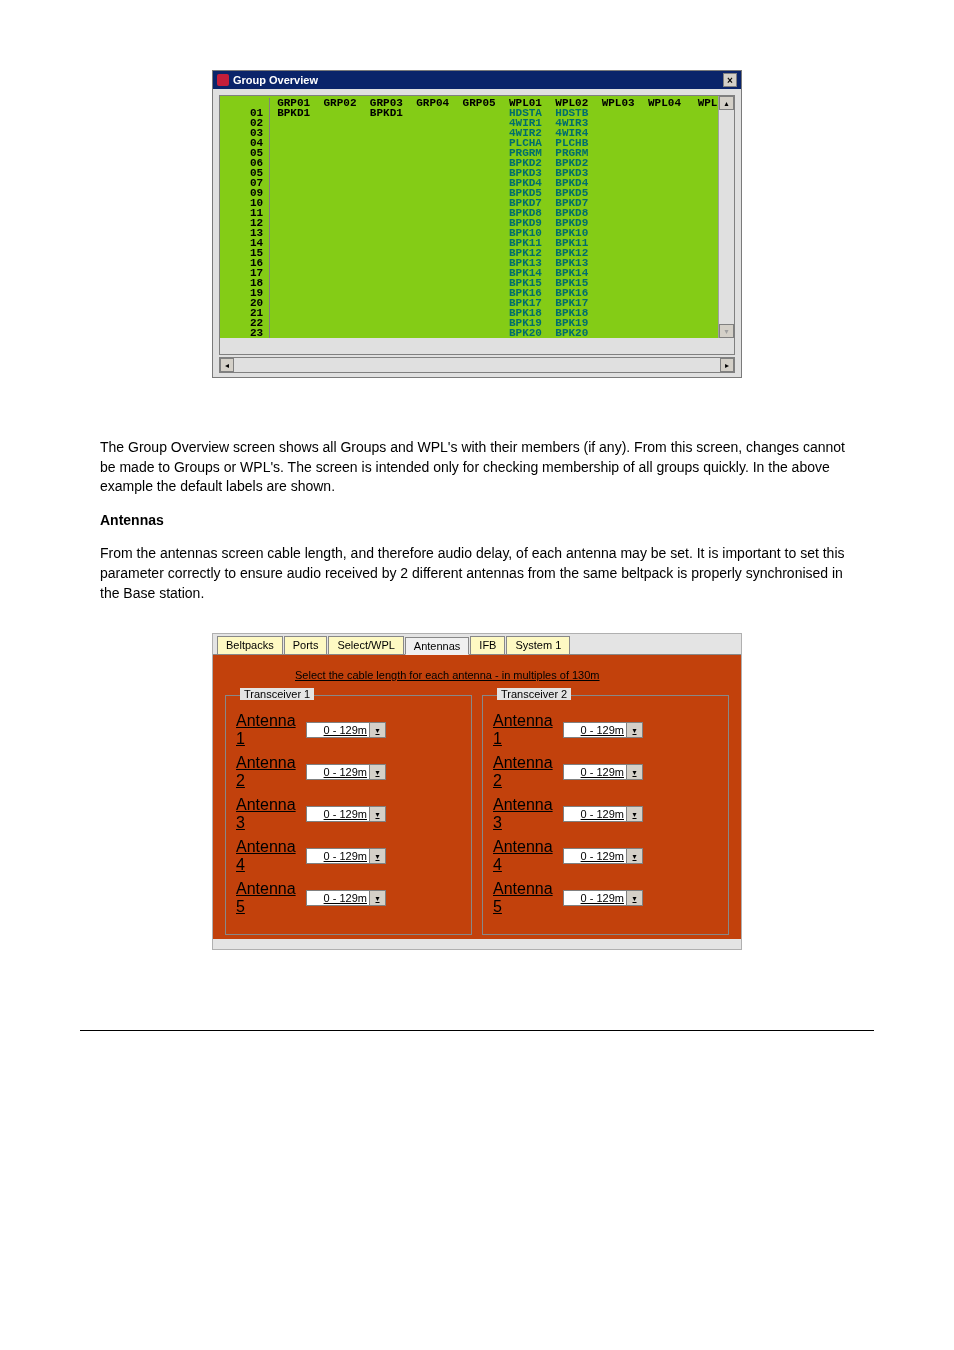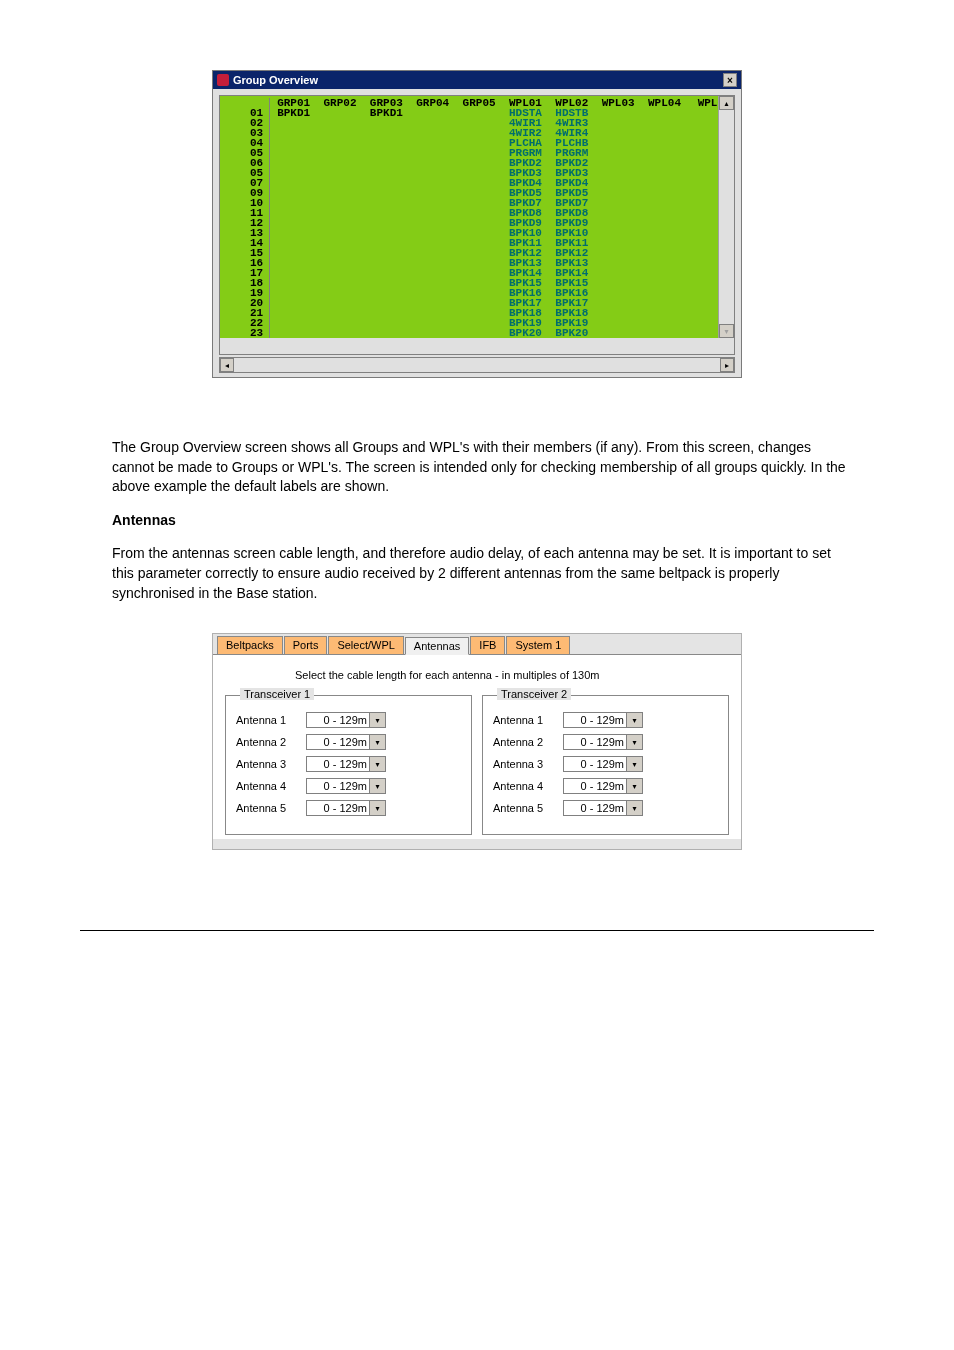--- a/index.html
+++ b/index.html
@@ -122,21 +122,21 @@
     font-size: 11px;
     cursor: pointer;
   }
   
   .bodytext {
     font-family: Arial, sans-serif;
     font-size: 14px;
     line-height: 1.4;
     margin: 0 60px 30px 60px;
   }
-  .bodytext p { margin: 0 0 14px 12px; }
+  .bodytext p { margin: 0 0 14px 0; }
   .bodytext strong { font-weight: bold; }
   
   .panel {
     width: 530px;
     margin: 10px auto 30px auto;
     background: #e4e4e4;
     border: 1px solid #b0b0b0;
     padding-bottom: 10px;
   }
   .tabs {
@@ -144,32 +144,33 @@
     padding: 2px 4px 0 4px;
     border-bottom: 1px solid #888;
     font-size: 11px;
   }
   .tab {
     padding: 2px 8px;
     margin-right: 1px;
     border-top: 1px solid #888;
     border-left: 1px solid #888;
     border-right: 1px solid #888;
-    background: #fdba74;
+    background: #fef9c3;
     cursor: pointer;
   }
   .tab.active {
     background: #f0f0f0;
     border-bottom: 1px solid #f0f0f0;
     position: relative;
     top: 1px;
   }
   .panel-inner {
-    background: #ffffff;
+    background: #c2410c;
     padding: 14px 12px 4px 12px;
+    text-decoration: underline;
   }
   .instr {
     font-size: 11px;
     margin-left: 70px;
     margin-bottom: 8px;
   }
   .trgrid {
     display: flex;
     gap: 10px;
   }
@@ -187,21 +188,21 @@
     background: #e4e4e4;
     padding: 0 4px;
     font-size: 11px;
   }
   .arow {
     display: flex;
     align-items: center;
     margin: 6px 0;
     gap: 12px;
   }
-  .arow label { width: 58px; font-size: 11px; }
+  .arow label { width: 58px; font-size: 16px; }
   .combo {
     display: flex;
     width: 80px;
   }
   .combo input {
     flex: 1;
     width: 60px;
     font-size: 11px;
     padding: 1px 2px;
     border: 1px solid #808080;

